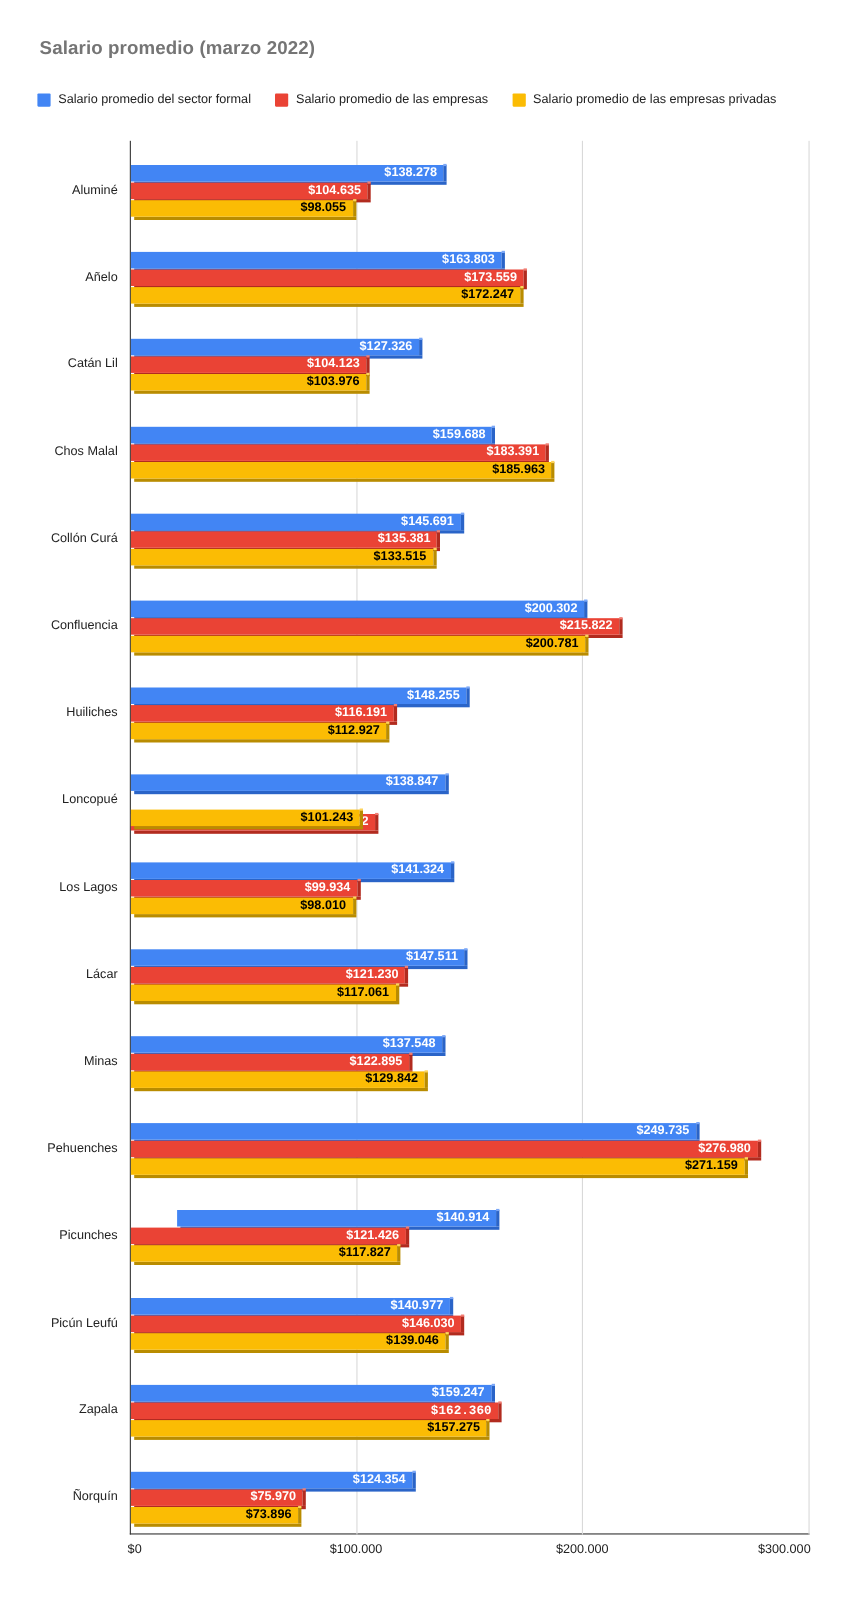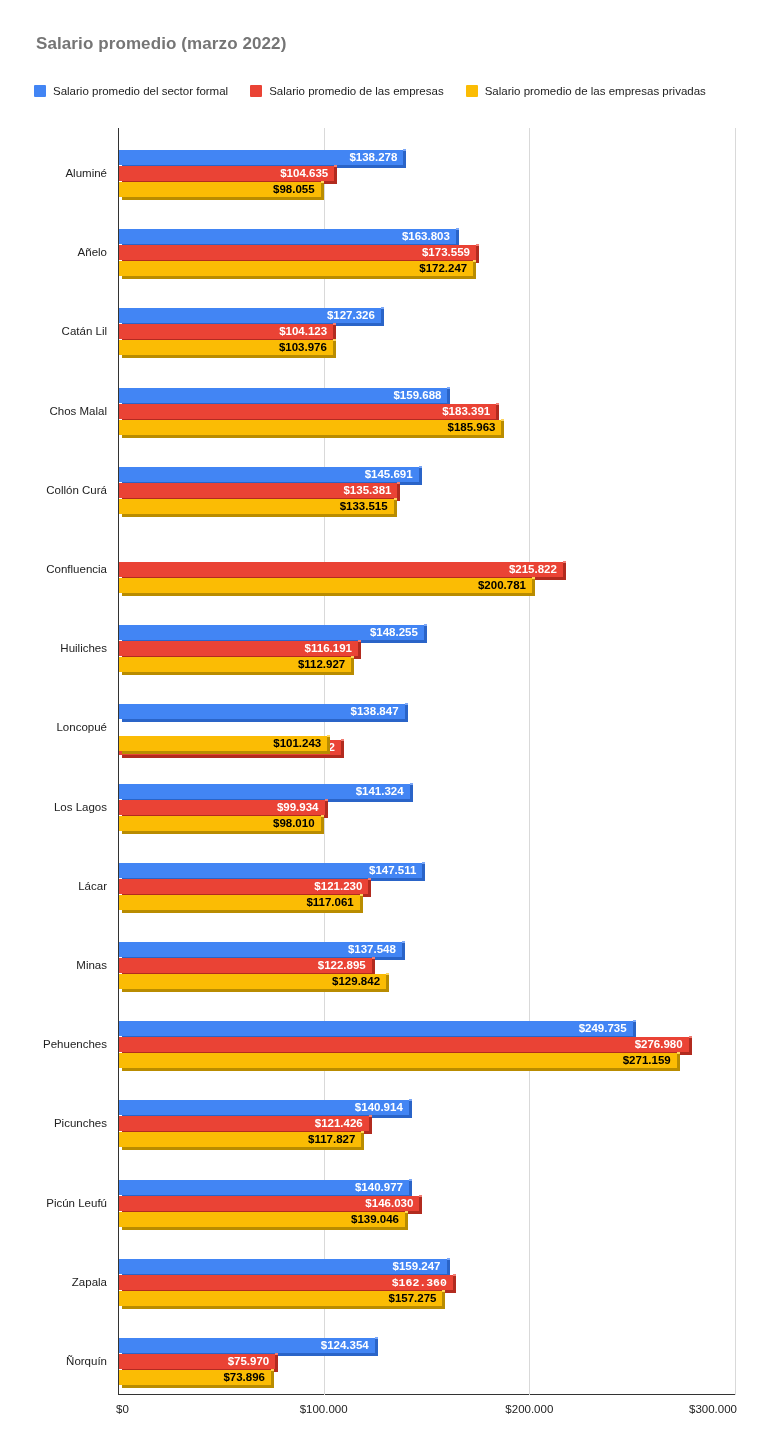--- a/index.html
+++ b/index.html
@@ -327,20 +327,29 @@
             <div class="bar-bottom" style="background: rgb(185, 140, 0);"></div>
             <div class="bar-face" style="background: rgb(251, 188, 4);"></div>
             <div class="bar-side" style="background: rgb(185, 140, 0);"></div>
             <div class="bar-side-top" style="background: rgb(253, 212, 92);"></div>
             <div class="bar-value v-dark">$133.515</div>
           </div>
         </div>
       </div>
       <div class="group" style="top: 542px;">
         <div class="group-label">Confluencia</div>
+        <div class="bar-row" style="top: 4px; width: 411.954px;">
+          <div class="bar" style="width: 411.954px;">
+            <div class="bar-bottom" style="background: rgb(42, 100, 200);"></div>
+            <div class="bar-face" style="background: rgb(66, 133, 244);"></div>
+            <div class="bar-side" style="background: rgb(42, 100, 200);"></div>
+            <div class="bar-side-top" style="background: rgb(123, 167, 247);"></div>
+            <div class="bar-value v-light">$200.302</div>
+          </div>
+        </div>
         <div class="bar-row" style="top: 20px; width: 443.874px;">
           <div class="bar" style="width: 443.874px;">
             <div class="bar-bottom" style="background: rgb(178, 43, 31);"></div>
             <div class="bar-face" style="background: rgb(234, 67, 53);"></div>
             <div class="bar-side" style="background: rgb(178, 43, 31);"></div>
             <div class="bar-side-top" style="background: rgb(241, 124, 114);"></div>
             <div class="bar-value v-light">$215.822</div>
           </div>
         </div>
         <div class="bar-row" style="top: 36px; width: 412.94px;">
@@ -529,21 +538,21 @@
             <div class="bar-face" style="background: rgb(251, 188, 4);"></div>
             <div class="bar-side" style="background: rgb(185, 140, 0);"></div>
             <div class="bar-side-top" style="background: rgb(253, 212, 92);"></div>
             <div class="bar-value v-dark">$271.159</div>
           </div>
         </div>
       </div>
       <div class="group" style="top: 1096.4px;">
         <div class="group-label">Picunches</div>
         <div class="bar-row" style="top: 4px; width: 289.813px;">
-          <div class="bar" style="width: 289.813px;">
+          <div class="bar" style="width: 289.813px; margin-left: 42px;">
             <div class="bar-bottom" style="background: rgb(42, 100, 200);"></div>
             <div class="bar-face" style="background: rgb(66, 133, 244);"></div>
             <div class="bar-side" style="background: rgb(42, 100, 200);"></div>
             <div class="bar-side-top" style="background: rgb(123, 167, 247);"></div>
             <div class="bar-value v-light">$140.914</div>
           </div>
         </div>
         <div class="bar-row" style="top: 20px; width: 249.733px;">
           <div class="bar" style="width: 249.733px;">
             <div class="bar-bottom" style="background: rgb(178, 43, 31);"></div>

